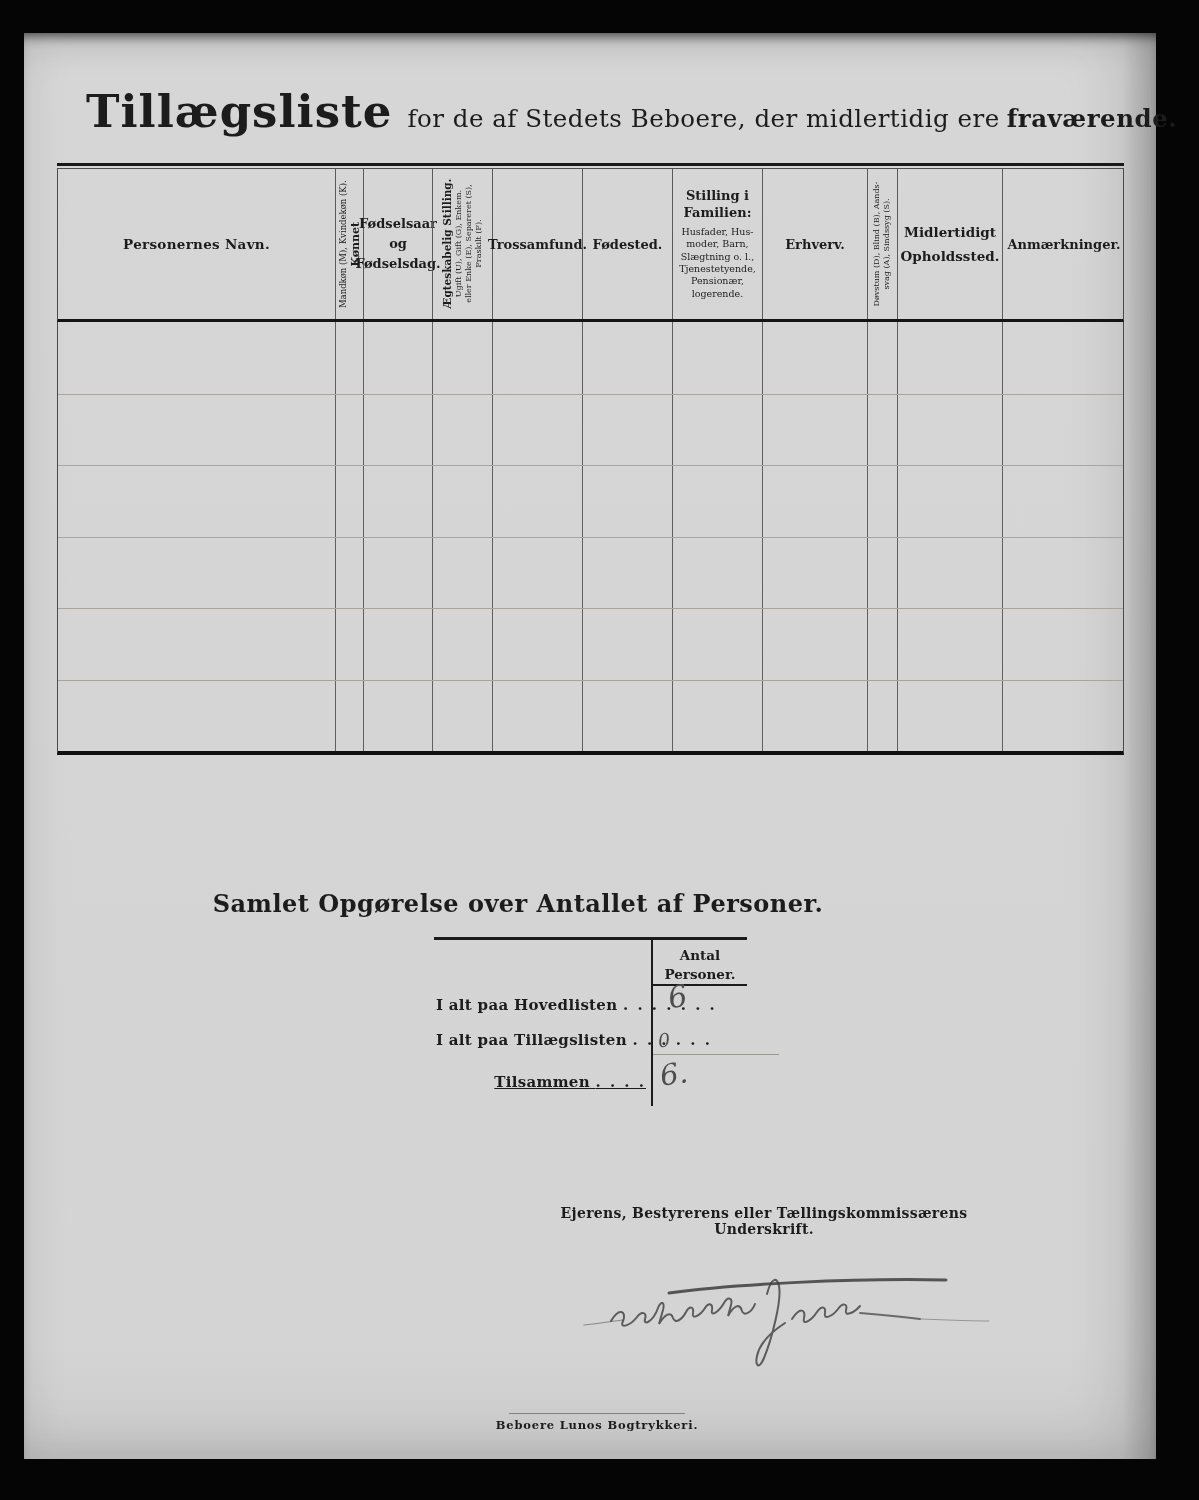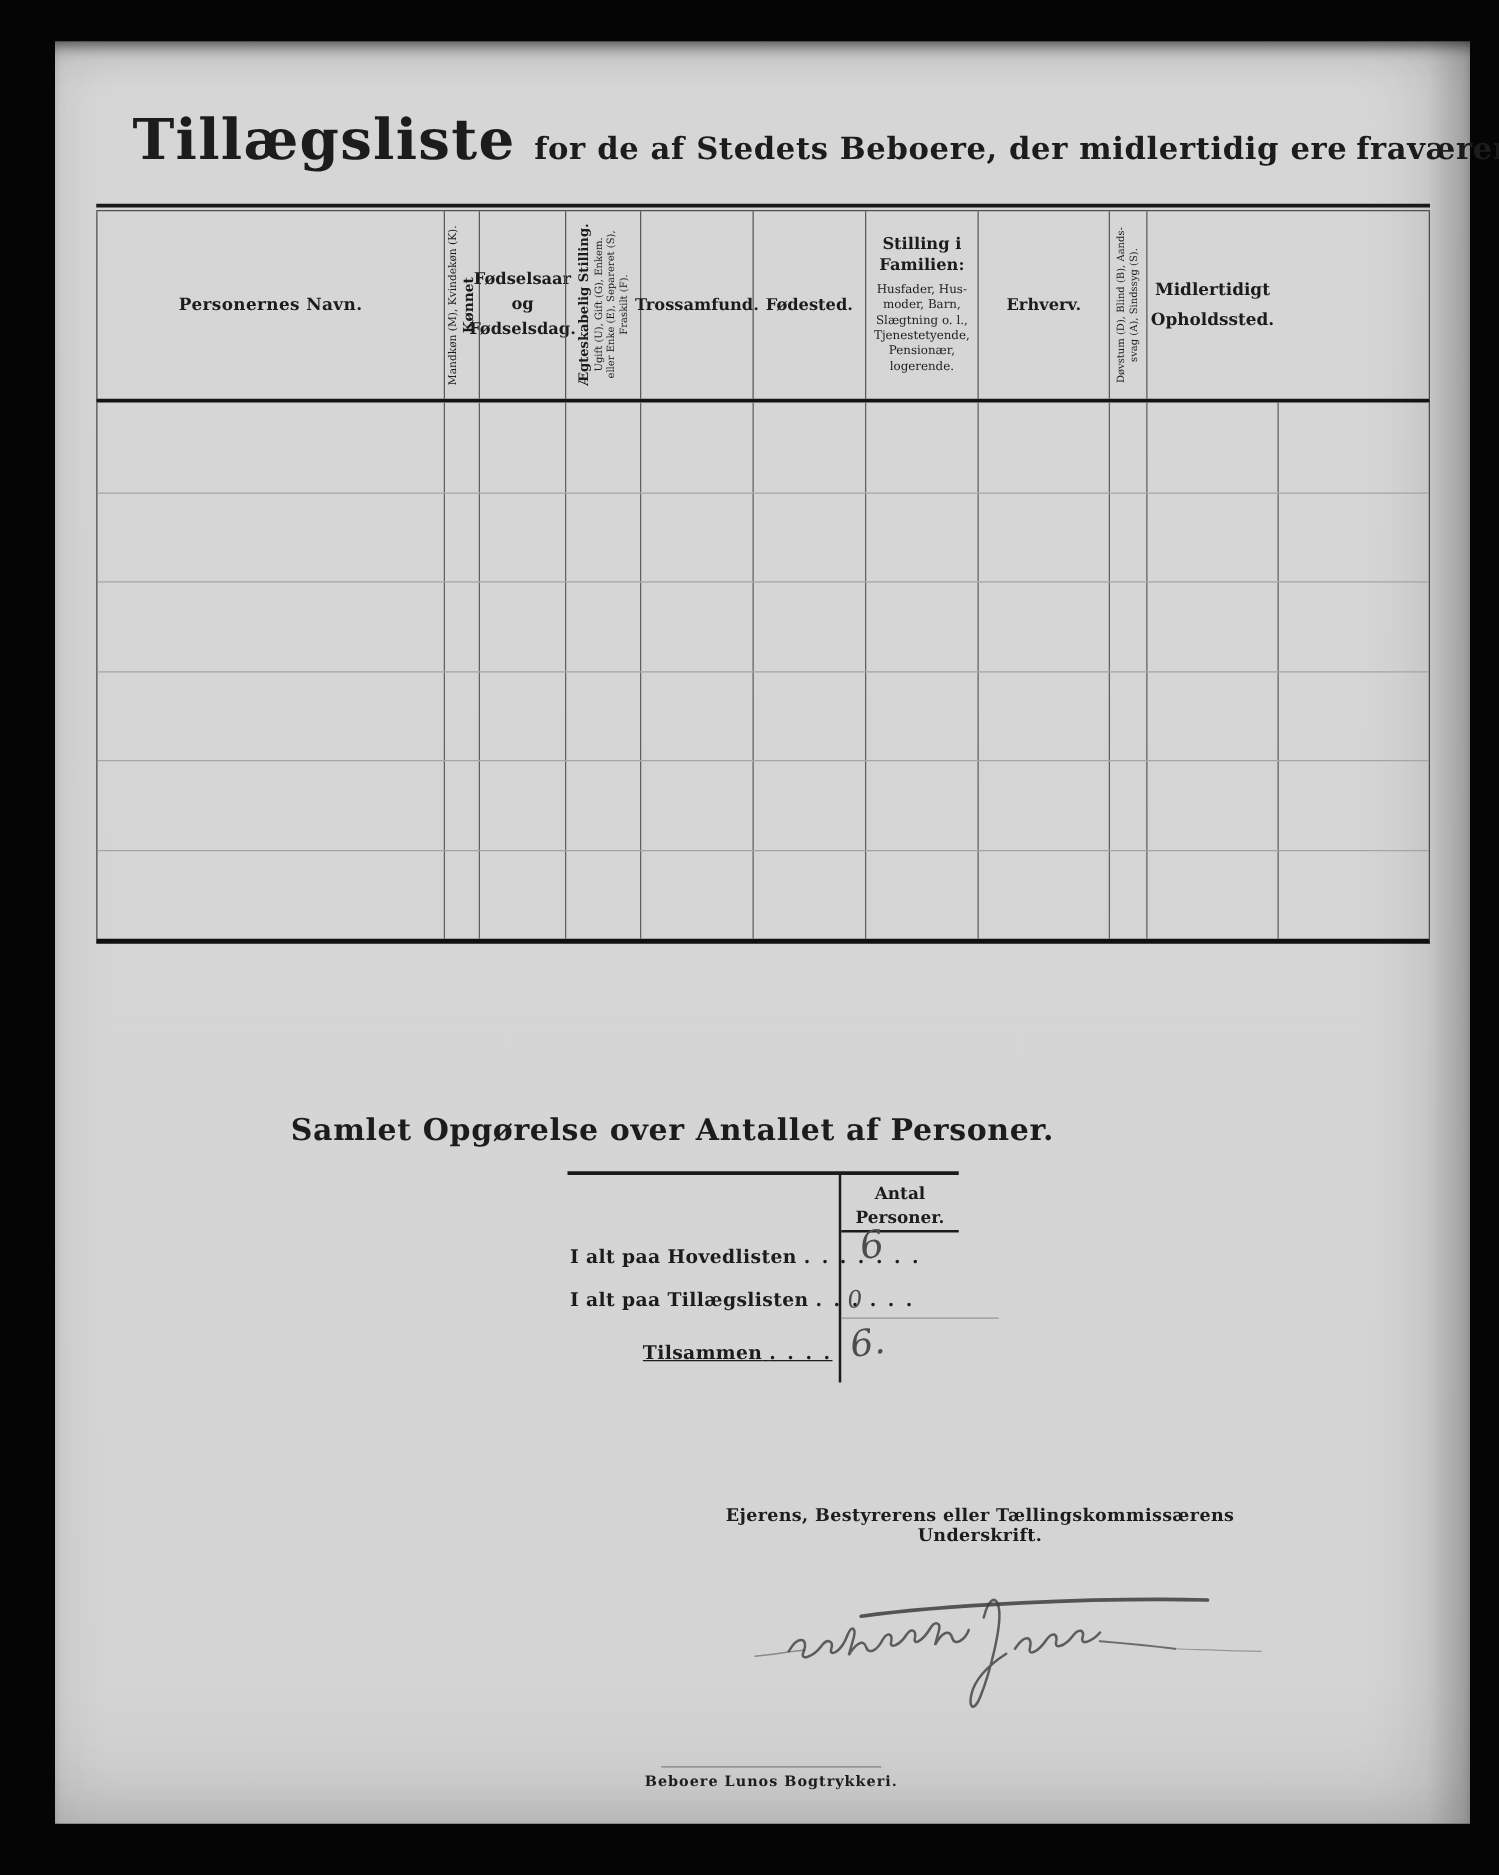--- a/index.html
+++ b/index.html
@@ -2,33 +2,33 @@
 <html><head>
 <meta charset="utf-8">
 <style>
   html,body{margin:0;padding:0;}
   body{
     width:1199px;height:1500px;position:relative;background:#050505;
     font-family:"DejaVu Serif","Liberation Serif",serif;color:#1c1c1c;
     overflow:hidden;
   }
   .paper{
-    position:absolute;left:44px;top:33px;width:1132px;height:1426px;
+    position:absolute;left:24px;top:33px;width:1132px;height:1426px;
     background:linear-gradient(180deg,#cfcfcf 0,#d6d6d6 40px,#d5d4d4 92%,#cbcbcb 100%);
     box-shadow:inset 0 10px 12px -7px rgba(0,0,0,.65),
                inset -34px -8px 55px rgba(0,0,0,.13),
                inset 14px 0 38px rgba(0,0,0,.05);
   }
   .right-shade{position:absolute;right:0;top:0;bottom:0;width:34px;
     background:linear-gradient(to right,rgba(0,0,0,0),rgba(0,0,0,.16));}
 
   
   .title-row{position:absolute;left:62px;top:52px;display:flex;align-items:baseline;white-space:nowrap;}
   .title-main{font-size:45px;font-weight:bold;letter-spacing:1px;}
-  .title-rest{font-size:24.5px;font-weight:bold;margin-left:15px;letter-spacing:.5px;}
+  .title-rest{font-size:24.5px;font-weight:normal;margin-left:15px;letter-spacing:.5px;}
   .title-emph{font-size:24.5px;font-weight:bold;margin-left:7px;letter-spacing:.5px;}
 
   
   .maintable{position:absolute;left:33px;top:130px;width:1067px;box-sizing:border-box;}
   .maintable *{box-sizing:border-box;}
   .rule-a{height:3px;background:#191919;}
   .rule-b{height:1px;background:#4e4e4e;margin-top:2px;}
   .hgrid,.trow{display:grid;grid-template-columns:277px 28px 69px 60px 90px 90px 90px 105px 30px 105px 123px;}
   .hgrid{border-left:1px solid #4a4a4a;border-right:1px solid #4a4a4a;border-bottom:3px solid #141414;}
   .hcell{height:150px;border-left:1px solid #5a5a5a;position:relative;
@@ -152,20 +152,23 @@
           <div class="v-tiny">Døvstum (D), Blind (B), Aands-</div>
           <div class="v-tiny">svag (A), Sindssyg (S).</div>
         </div>
       </div>
       <div class="hcell">
         <div class="two-line">
           <div>Midlertidigt</div>
           <div>Opholdssted.</div>
         </div>
       </div>
+      <div class="hcell">
+        <span class="lbl-b">Anmærkninger.</span>
+      </div>
     </div>
     <div class="tbody">
         <div class="trow">
           <div class="tcell"></div>
           <div class="tcell"></div>
           <div class="tcell"></div>
           <div class="tcell"></div>
           <div class="tcell"></div>
           <div class="tcell"></div>
           <div class="tcell"></div>

